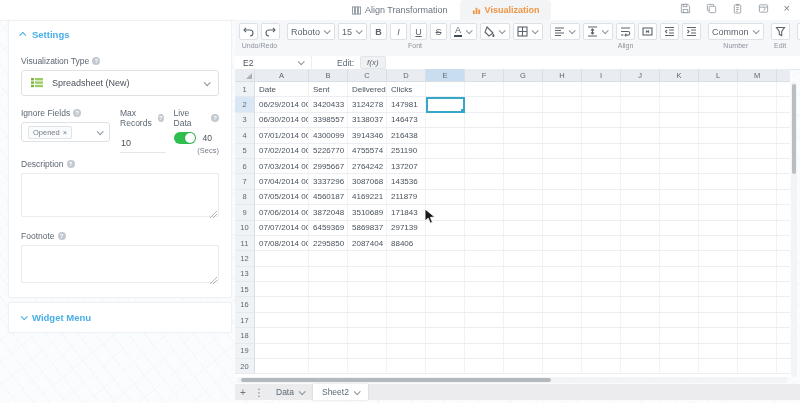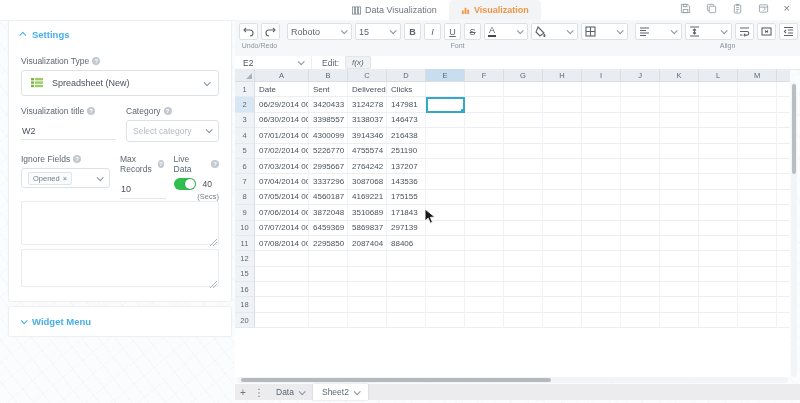--- a/index.html
+++ b/index.html
@@ -49,31 +49,31 @@
   textarea.memo{width:100%;box-sizing:border-box;border:1px solid #e9edf0;border-radius:2px;resize:none;height:44px;outline:0;background:#fff;position:relative;}
   .memo-wrap{position:relative;}
   .grip{position:absolute;right:2px;bottom:3px;width:7px;height:7px;background:
     linear-gradient(135deg, transparent 0 45%, #aeb6bd 45% 52%, transparent 52% 68%, #aeb6bd 68% 75%, transparent 75%);}
   
   #toolbar{position:absolute;left:235px;top:20px;width:565px;height:36px;background:#f6f7f8;border-bottom:1px solid #e8ebee;}
   #toolbar .rows{display:flex;align-items:flex-start;padding:3px 4px 0 4px;gap:7px;}
   .tgroup{display:flex;flex-direction:column;align-items:center;}
   .tg-btns{display:flex;gap:3px;}
   .tg-label{font-size:7px;color:#8b949d;margin-top:2px;white-space:nowrap;}
-  .btn{background:#fff;border:1px solid #dde1e5;border-radius:2px;height:17px;min-width:17px;display:inline-flex;align-items:center;justify-content:center;font-size:9px;color:#5b646e;padding:0 3px;box-sizing:border-box;gap:20px;}
+  .btn{background:#fff;border:1px solid #dde1e5;border-radius:2px;height:17px;min-width:17px;display:inline-flex;align-items:center;justify-content:center;font-size:9px;color:#5b646e;padding:0 3px;box-sizing:border-box;gap:3px;}
   .btn .cv{border-color:#8a939c;margin-left:1px;}
   .btn.drop{padding-right:5px;}
   .bld{font-weight:bold;} .ita{font-style:italic;} .und{text-decoration:underline;} .stk{text-decoration:line-through;}
   .a-color{border-bottom:2px solid #3e4a56;line-height:9px;padding:0 1px;}
   svg.tbi{width:11px;height:11px;stroke:#5b646e;fill:none;stroke-width:1.1;}
   
   #formula-bar{position:absolute;left:235px;top:56px;width:565px;height:13px;background:#fff;border-bottom:1px solid #e4e8eb;display:flex;align-items:center;font-size:8.5px;}
   #cell-ref{width:68px;padding-left:8px;display:flex;align-items:center;justify-content:space-between;color:#4a525c;border-right:1px solid #eceff1;height:100%;}
   #cell-ref .cv{border-color:#8a939c;margin-right:8px;}
-  #edit-label{margin:0 6px 0 10px;color:#5d6772;}
+  #edit-label{margin:0 6px 0 25px;color:#5d6772;}
   #fx-chip{background:#eff1f3;border:1px solid #e2e6e9;border-radius:2px;font-size:8px;padding:0 6px;height:11px;display:flex;align-items:center;color:#5d6772;font-style:italic;}
   #formula-input{flex:1;height:100%;}
   
   #sheet{position:absolute;left:235px;top:69px;width:555px;height:308px;overflow:hidden;background:#fff;}
   .shdr-row{display:flex;height:13px;}
   .corner{width:20px;background:#e9edf1;border-right:1px solid #d9dee3;border-bottom:1px solid #d9dee3;position:relative;box-sizing:border-box;flex:none;}
   .corner:after{content:"";position:absolute;right:2px;bottom:2px;border-left:6px solid transparent;border-bottom:6px solid #aab3bb;}
   .col-hdr{box-sizing:border-box;flex:none;background:#e9edf1;border-right:1px solid #d9dee3;border-bottom:1px solid #d9dee3;font-size:7.5px;color:#5d6772;display:flex;align-items:center;justify-content:center;}
   .col-hdr.sel{background:#c9ddf0;}
   .srow{display:flex;height:15.4px;}
@@ -99,21 +99,21 @@
 <body class="hatch">
 
 <div id="top-header">
   <div class="tab-strip">
     <div class="app-tab">
       <svg class="ticon" viewBox="0 0 10 10">
           <rect x="0.5" y="1" width="2.4" height="8" fill="none" stroke="#8b949d"></rect>
           <rect x="3.8" y="1" width="2.4" height="8" fill="none" stroke="#8b949d"></rect>
           <rect x="7.1" y="1" width="2.4" height="8" fill="none" stroke="#8b949d"></rect>
         </svg>
-      <span>Data Visualization</span>
+      <span>Align Transformation</span>
     </div>
     <div class="app-tab active">
       <svg class="ticon" viewBox="0 0 10 10">
           <rect x="1" y="5" width="2" height="4" fill="#ef9645"></rect>
           <rect x="4" y="2" width="2" height="7" fill="#ef9645"></rect>
           <rect x="7" y="4" width="2" height="5" fill="#ef9645"></rect>
         </svg>
       <span>Visualization</span>
     </div>
   </div>
@@ -158,39 +158,20 @@
           <rect x="5" y="2" width="8" height="2.4" fill="#9ccc65"></rect>
         <rect x="1" y="5.4" width="3" height="2.4" fill="#7cb342"></rect>
           <rect x="5" y="5.4" width="8" height="2.4" fill="#9ccc65"></rect>
         <rect x="1" y="8.8" width="3" height="2.4" fill="#7cb342"></rect>
           <rect x="5" y="8.8" width="8" height="2.4" fill="#9ccc65"></rect>
       </svg>
       <span>Spreadsheet (New)</span>
       <span class="cv"></span>
     </div>
 
-    <div class="two-col">
-      <div>
-        <div class="field-label">
-          <span>Visualization title</span>
-            <span class="qmark">?</span>
-        </div>
-        <input class="uline-input" value="W2" style="">
-      </div>
-      <div>
-        <div class="field-label">
-          <span>Category</span>
-            <span class="qmark">?</span>
-        </div>
-        <div class="small-select" style="height:20px;">
-          <span>Select category</span>
-          <span class="cv"></span>
-        </div>
-      </div>
-    </div>
 
     <div class="trio" style="margin-top:2px;">
       <div style="width:92px;">
         <div class="field-label">
           <span>Ignore Fields</span>
             <span class="qmark">?</span>
         </div>
         <div class="small-select">
           <span class="tag">
             <span>Opened</span>
@@ -214,25 +195,33 @@
         <div style="display:flex;align-items:center;gap:7px;">
           <span class="toggle">
               <span class="knob"></span>
             </span>
           <span style="font-size:8.5px;color:#4a525c;">40</span>
         </div>
         <div style="font-size:7.5px;color:#737d87;margin-top:2px;text-align:right;">(Secs)</div>
       </div>
     </div>
 
+    <div class="field-label" style="margin-top:4px;">
+      <span>Description</span>
+        <span class="qmark">?</span>
+    </div>
     <div class="memo-wrap">
       <textarea class="memo" style=""></textarea>
       <span class="grip"></span>
     </div>
 
+    <div class="field-label">
+      <span>Footnote</span>
+        <span class="qmark">?</span>
+    </div>
     <div class="memo-wrap">
       <textarea class="memo" style="height: 38px;"></textarea>
       <span class="grip"></span>
     </div>
   </div>
 
   <div class="card collapse-card">
     <div class="sec-hdr">
         <span class="cv"></span>
       <span>Widget Menu</span>
@@ -510,21 +499,21 @@
       <div class="cell" style="width: 39px;"></div>
       <div class="cell" style="width: 39px;"></div>
       <div class="cell" style="width: 39px;"></div>
       <div class="cell" style="width: 39px;"></div>
     </div>
     <div class="srow">
       <div class="row-hdr">8</div>
       <div class="cell" style="width: 54px;">07/05/2014 00..</div>
       <div class="cell" style="width: 39px;">4560187</div>
       <div class="cell" style="width: 39px;">4169221</div>
-      <div class="cell" style="width: 39px;">175155</div>
+      <div class="cell" style="width: 39px;">211879</div>
       <div class="cell" style="width: 39px;"></div>
       <div class="cell" style="width: 39px;"></div>
       <div class="cell" style="width: 39px;"></div>
       <div class="cell" style="width: 39px;"></div>
       <div class="cell" style="width: 39px;"></div>
       <div class="cell" style="width: 39px;"></div>
       <div class="cell" style="width: 39px;"></div>
       <div class="cell" style="width: 39px;"></div>
       <div class="cell" style="width: 39px;"></div>
       <div class="cell" style="width: 39px;"></div>
@@ -591,20 +580,37 @@
       <div class="cell" style="width: 39px;"></div>
       <div class="cell" style="width: 39px;"></div>
       <div class="cell" style="width: 39px;"></div>
       <div class="cell" style="width: 39px;"></div>
       <div class="cell" style="width: 39px;"></div>
       <div class="cell" style="width: 39px;"></div>
       <div class="cell" style="width: 39px;"></div>
       <div class="cell" style="width: 39px;"></div>
     </div>
     <div class="srow">
+      <div class="row-hdr">13</div>
+      <div class="cell" style="width: 54px;"></div>
+      <div class="cell" style="width: 39px;"></div>
+      <div class="cell" style="width: 39px;"></div>
+      <div class="cell" style="width: 39px;"></div>
+      <div class="cell" style="width: 39px;"></div>
+      <div class="cell" style="width: 39px;"></div>
+      <div class="cell" style="width: 39px;"></div>
+      <div class="cell" style="width: 39px;"></div>
+      <div class="cell" style="width: 39px;"></div>
+      <div class="cell" style="width: 39px;"></div>
+      <div class="cell" style="width: 39px;"></div>
+      <div class="cell" style="width: 39px;"></div>
+      <div class="cell" style="width: 39px;"></div>
+      <div class="cell" style="width: 39px;"></div>
+    </div>
+    <div class="srow">
       <div class="row-hdr">15</div>
       <div class="cell" style="width: 54px;"></div>
       <div class="cell" style="width: 39px;"></div>
       <div class="cell" style="width: 39px;"></div>
       <div class="cell" style="width: 39px;"></div>
       <div class="cell" style="width: 39px;"></div>
       <div class="cell" style="width: 39px;"></div>
       <div class="cell" style="width: 39px;"></div>
       <div class="cell" style="width: 39px;"></div>
       <div class="cell" style="width: 39px;"></div>
@@ -625,21 +631,55 @@
       <div class="cell" style="width: 39px;"></div>
       <div class="cell" style="width: 39px;"></div>
       <div class="cell" style="width: 39px;"></div>
       <div class="cell" style="width: 39px;"></div>
       <div class="cell" style="width: 39px;"></div>
       <div class="cell" style="width: 39px;"></div>
       <div class="cell" style="width: 39px;"></div>
       <div class="cell" style="width: 39px;"></div>
     </div>
     <div class="srow">
+      <div class="row-hdr">17</div>
+      <div class="cell" style="width: 54px;"></div>
+      <div class="cell" style="width: 39px;"></div>
+      <div class="cell" style="width: 39px;"></div>
+      <div class="cell" style="width: 39px;"></div>
+      <div class="cell" style="width: 39px;"></div>
+      <div class="cell" style="width: 39px;"></div>
+      <div class="cell" style="width: 39px;"></div>
+      <div class="cell" style="width: 39px;"></div>
+      <div class="cell" style="width: 39px;"></div>
+      <div class="cell" style="width: 39px;"></div>
+      <div class="cell" style="width: 39px;"></div>
+      <div class="cell" style="width: 39px;"></div>
+      <div class="cell" style="width: 39px;"></div>
+      <div class="cell" style="width: 39px;"></div>
+    </div>
+    <div class="srow">
       <div class="row-hdr">18</div>
+      <div class="cell" style="width: 54px;"></div>
+      <div class="cell" style="width: 39px;"></div>
+      <div class="cell" style="width: 39px;"></div>
+      <div class="cell" style="width: 39px;"></div>
+      <div class="cell" style="width: 39px;"></div>
+      <div class="cell" style="width: 39px;"></div>
+      <div class="cell" style="width: 39px;"></div>
+      <div class="cell" style="width: 39px;"></div>
+      <div class="cell" style="width: 39px;"></div>
+      <div class="cell" style="width: 39px;"></div>
+      <div class="cell" style="width: 39px;"></div>
+      <div class="cell" style="width: 39px;"></div>
+      <div class="cell" style="width: 39px;"></div>
+      <div class="cell" style="width: 39px;"></div>
+    </div>
+    <div class="srow">
+      <div class="row-hdr">19</div>
       <div class="cell" style="width: 54px;"></div>
       <div class="cell" style="width: 39px;"></div>
       <div class="cell" style="width: 39px;"></div>
       <div class="cell" style="width: 39px;"></div>
       <div class="cell" style="width: 39px;"></div>
       <div class="cell" style="width: 39px;"></div>
       <div class="cell" style="width: 39px;"></div>
       <div class="cell" style="width: 39px;"></div>
       <div class="cell" style="width: 39px;"></div>
       <div class="cell" style="width: 39px;"></div>

